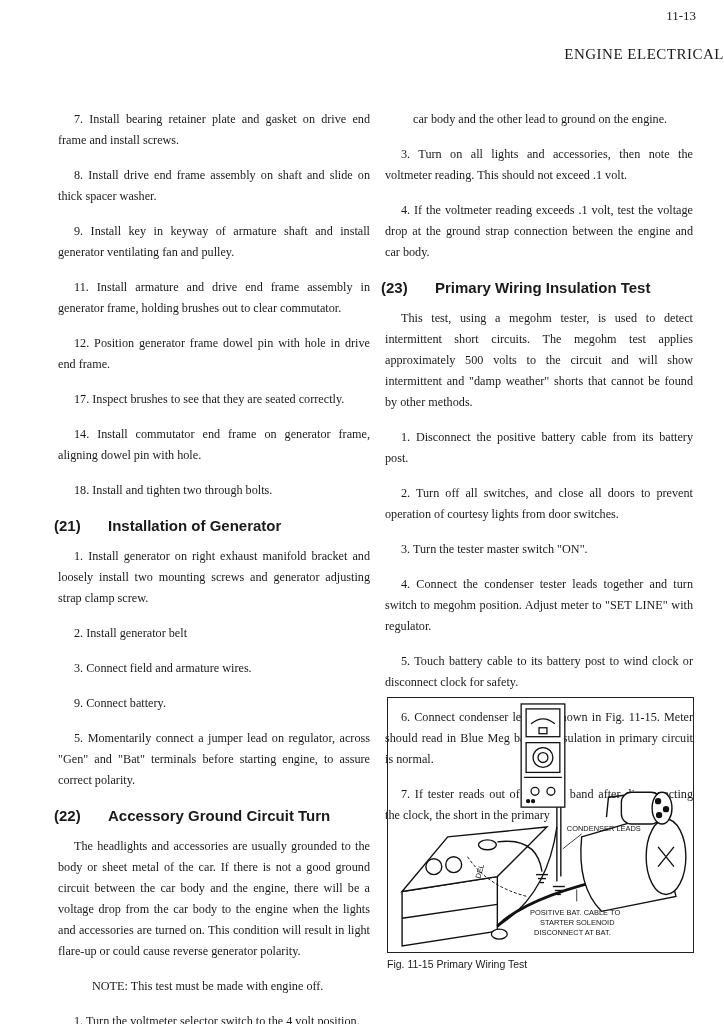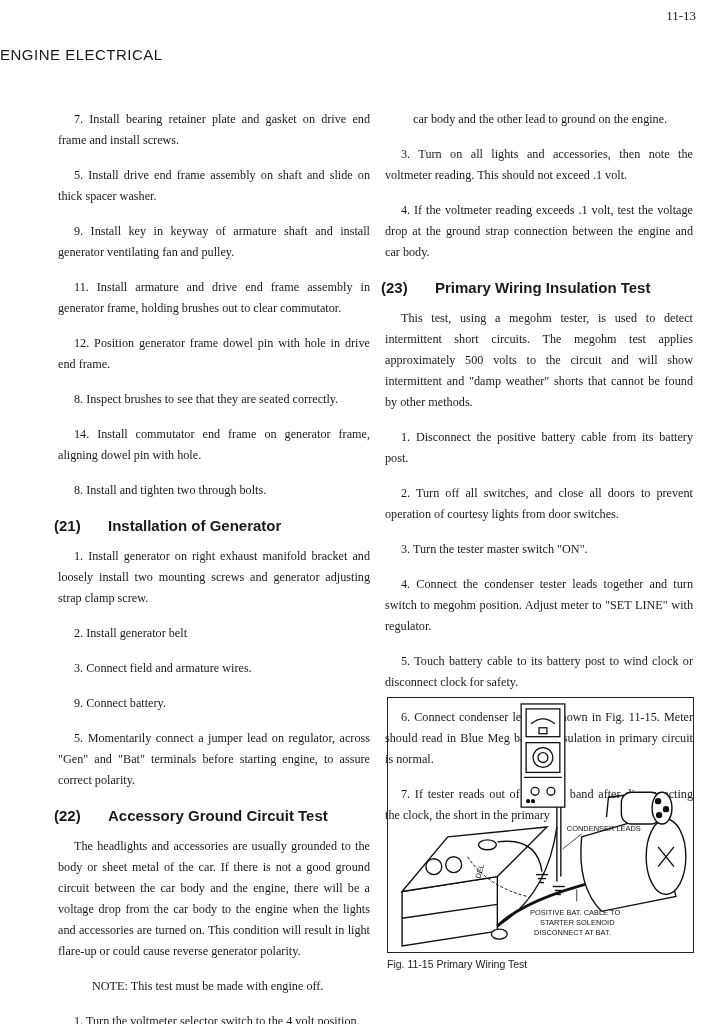--- a/index.html
+++ b/index.html
@@ -1,18 +1,18 @@
 <!DOCTYPE html>
 <html><head>
 <meta charset="utf-8">
 <style>
   html, body { margin: 0; padding: 0; background: #ffffff; }
   body { width: 724px; height: 1024px; position: relative; overflow: hidden; color: #1a1a1a; }
   .page-num { position: absolute; top: 8px; right: 28px; font-family: Liberation Serif, serif; font-size: 13px; }
-  .running-head { position: absolute; top: 46px; left: 0; width: 724px; text-align: left; font-family: Liberation Sans, sans-serif; font-size: 15px; letter-spacing: 0.5px; }
+  .running-head { position: absolute; top: 46px; left: 0; width: 724px; text-align: right; font-family: Liberation Serif, serif; font-size: 15px; letter-spacing: 0.5px; }
   .col { position: absolute; font-family: "Liberation Serif", serif; font-size: 12.2px; line-height: 21px; text-align: justify; }
   .col-left { left: 58px; top: 109px; width: 312px; }
   .col-right { left: 385px; top: 109px; width: 308px; }
   .para { margin: 0 0 14px 0; text-indent: 16px; }
   .para.no-indent { text-indent: 0; margin-left: 28px; }
   .note { margin: 0 0 14px 0; text-indent: 34px; }
   .section-head { font-family: "Liberation Sans", sans-serif; font-weight: bold; font-size: 15px; margin: 2px 0 10px -4px; display: flex; text-align: left; }
   .section-head .num { width: 54px; display: inline-block; }
   .figure { position: absolute; left: 387px; top: 697px; width: 307px; height: 256px; border: 1.5px solid #222; box-sizing: border-box; }
   .figure svg { width: 100%; height: 100%; display: block; }
@@ -20,41 +20,41 @@
   .caption { position: absolute; left: 387px; top: 958px; width: 307px; text-align: left; font-family: "Liberation Sans", sans-serif; font-size: 10.5px; }
 </style>
 </head>
 <body>
 
 <div class="page-num">11-13</div>
 <div class="running-head">ENGINE ELECTRICAL</div>
 
 <div class="col col-left">
   <p class="para">7. Install bearing retainer plate and gasket on drive end frame and install screws.</p>
-  <p class="para">5. Install drive end frame assembly on shaft and slide on thick spacer washer.</p>
+  <p class="para">8. Install drive end frame assembly on shaft and slide on thick spacer washer.</p>
   <p class="para">9. Install key in keyway of armature shaft and install generator ventilating fan and pulley.</p>
   <p class="para">11. Install armature and drive end frame assembly in generator frame, holding brushes out to clear commutator.</p>
   <p class="para">12. Position generator frame dowel pin with hole in drive end frame.</p>
-  <p class="para">8. Inspect brushes to see that they are seated correctly.</p>
+  <p class="para">17. Inspect brushes to see that they are seated correctly.</p>
   <p class="para">14. Install commutator end frame on generator frame, aligning dowel pin with hole.</p>
-  <p class="para">8. Install and tighten two through bolts.</p>
+  <p class="para">18. Install and tighten two through bolts.</p>
 
   <div class="section-head">
     <span class="num">(21)</span>
     <span>Installation of Generator</span>
   </div>
   <p class="para">1. Install generator on right exhaust manifold bracket and loosely install two mounting screws and generator adjusting strap clamp screw.</p>
   <p class="para">2. Install generator belt</p>
   <p class="para">3. Connect field and armature wires.</p>
   <p class="para">9. Connect battery.</p>
   <p class="para">5. Momentarily connect a jumper lead on regulator, across "Gen" and "Bat" terminals before starting engine, to assure correct polarity.</p>
 
   <div class="section-head">
     <span class="num">(22)</span>
-    <span>Accessory Ground Circuit Test</span>
+    <span>Accessory Ground Circuit Turn</span>
   </div>
   <p class="para">The headlights and accessories are usually grounded to the body or sheet metal of the car. If there is not a good ground circuit between the car body and the engine, there will be a voltage drop from the car body to the engine when the lights and accessories are turned on. This condition will result in light flare-up or could cause reverse generator polarity.</p>
   <p class="note">NOTE:  This test must be made with engine off.</p>
   <p class="para">1. Turn the voltmeter selector switch to the 4 volt position.</p>
   <p class="para">2. Connect one voltmeter lead to ground on the</p>
 </div>
 
 <div class="col col-right">
   <p class="para no-indent">car body and the other lead to ground on the engine.</p>
   <p class="para">3. Turn on all lights and accessories, then note the voltmeter reading. This should not exceed .1 volt.</p>

